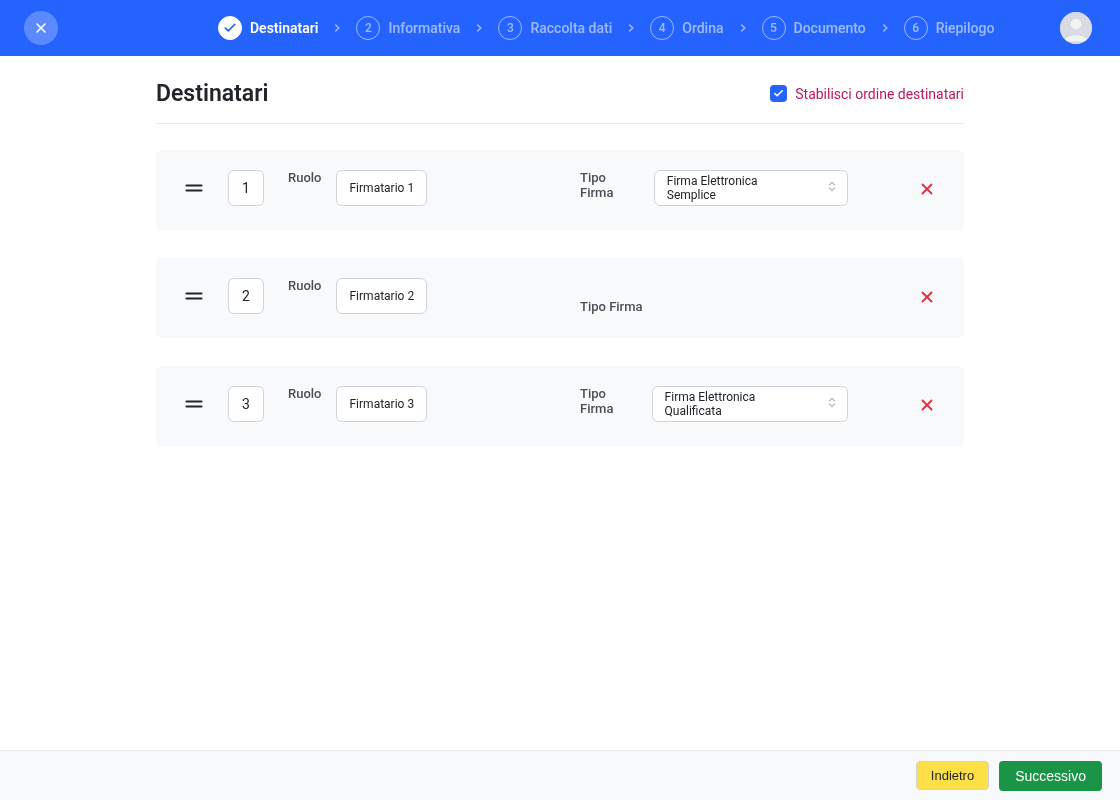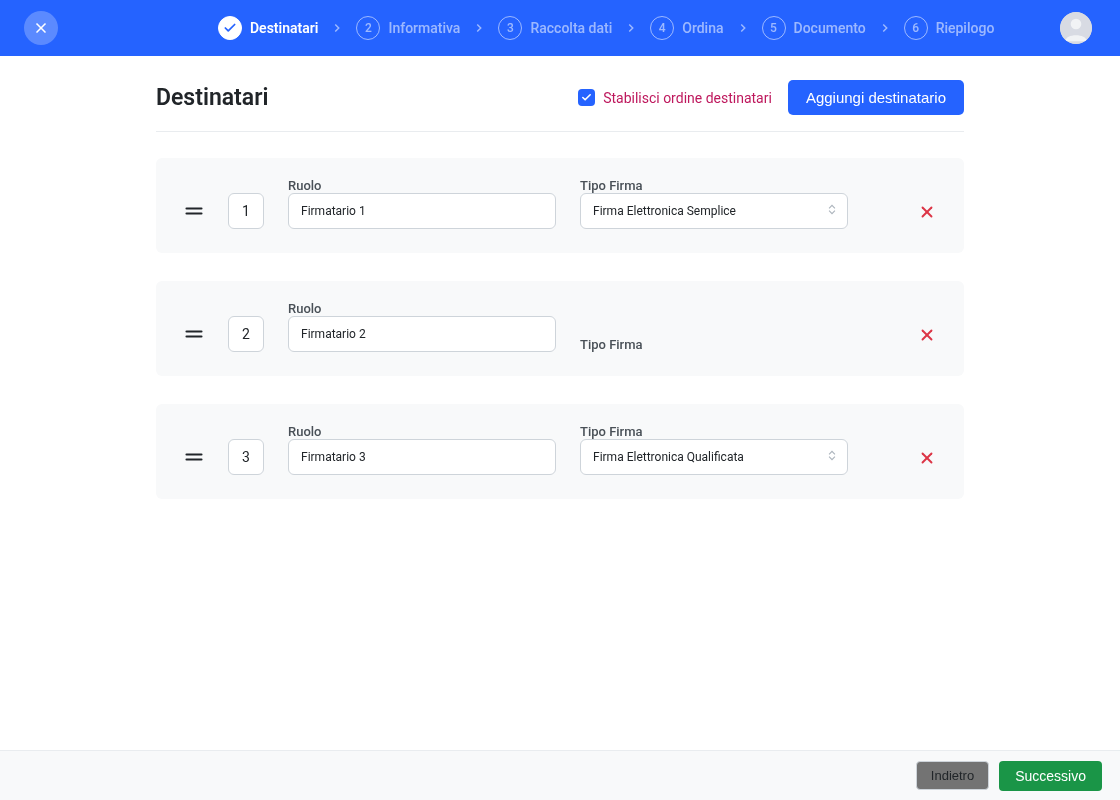--- a/index.html
+++ b/index.html
@@ -182,22 +182,22 @@
     background: #ffffff;
     display: flex;
     align-items: center;
     justify-content: center;
     font-size: 14px;
     color: #212529;
     margin-bottom: 0px;
   }
   .field {
     display: flex;
-    flex-direction: column;
-    gap: 0;
+    flex-direction: row;
+    gap: 15px;
   }
   .field.role { width: 268px; }
   .field.sig { width: 268px; }
   .field-label {
     font-size: 13px;
     color: #495057;
     font-weight: 500;
   }
   .input, .select {
     height: 36px;
@@ -239,21 +239,21 @@
     height: 50px;
     background: #f8f9fa;
     border-top: 1px solid #e9ecef;
     display: flex;
     align-items: center;
     justify-content: flex-end;
     padding: 0 18px;
     gap: 10px;
   }
   .btn-secondary {
-    background: #737373;
+    background: #fde047;
     color: #212529;
     border: 1px solid #ced4da;
     border-radius: 4px;
     padding: 6px 14px;
     font-size: 13px;
     cursor: pointer;
   }
   .btn-success {
     background: #1a9547;
     color: #ffffff;
@@ -353,21 +353,20 @@
       <h1 class="page-title">Destinatari</h1>
       <div class="header-actions">
         <div class="checkbox-wrap">
           <button class="checkbox">
             <svg viewBox="0 0 24 24" fill="none" stroke="currentColor" stroke-width="3.5" stroke-linecap="round" stroke-linejoin="round">
                 <polyline points="20 6 9 17 4 12"></polyline>
               </svg>
           </button>
           <span class="checkbox-label">Stabilisci ordine destinatari</span>
         </div>
-        <button class="btn-primary">Aggiungi destinatario</button>
       </div>
     </div>
 
     <div class="cards">
 
       <div class="card">
         <div class="drag">
           <svg viewBox="0 0 24 24" fill="none" stroke="currentColor" stroke-width="2.5" stroke-linecap="round">
               <line x1="3" y1="9" x2="21" y2="9"></line>
               <line x1="3" y1="15" x2="21" y2="15"></line>

